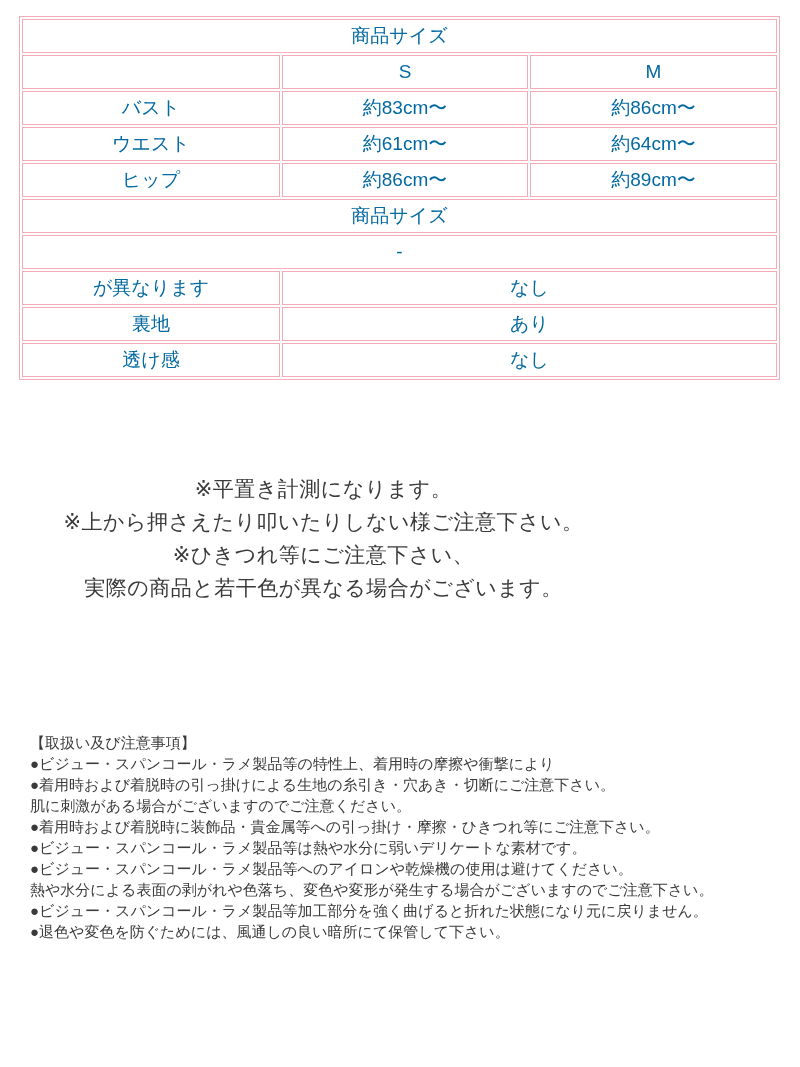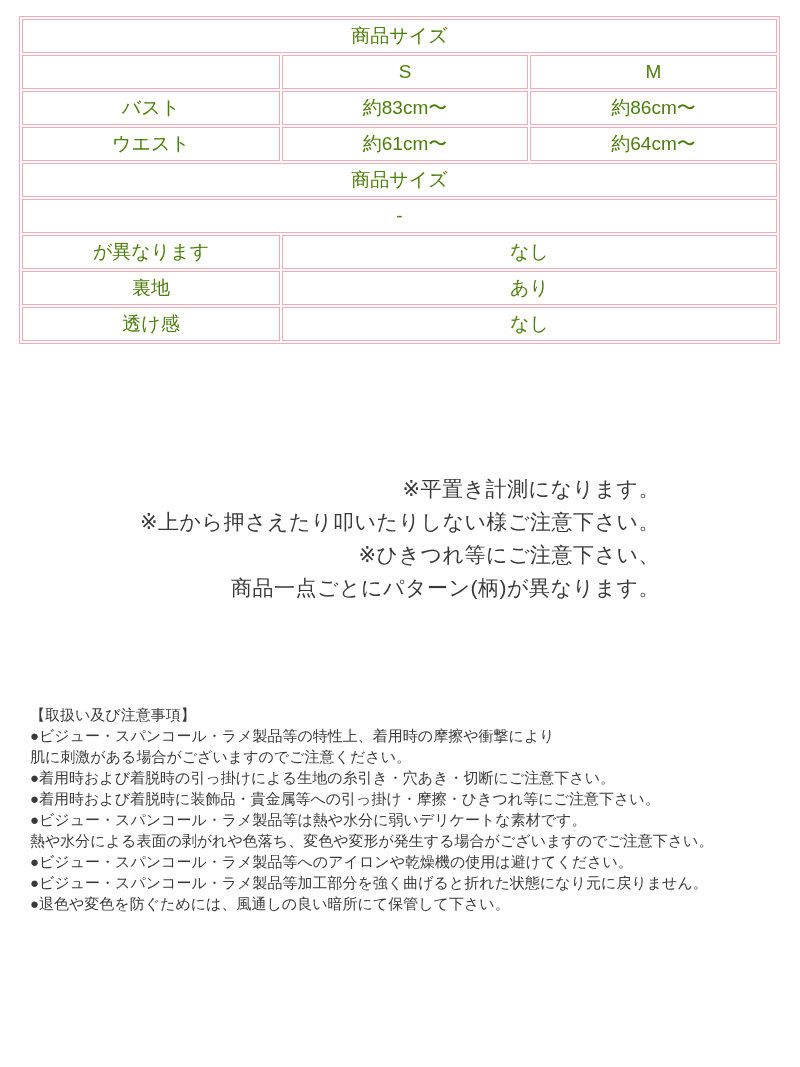--- a/index.html
+++ b/index.html
@@ -31,53 +31,52 @@
     border: 1px solid #f3abb7;
     table-layout: fixed;
     background: #ffffff;
   }
   table.size-table td {
     border: 1px solid #f3abb7;
     height: 32px;
     text-align: center;
     vertical-align: middle;
     font-size: 19px;
-    color: #4d7c0f;
+    color: #0369a1;
     padding: 0;
     background: #ffffff;
     overflow: hidden;
     white-space: nowrap;
   }
   col.c1 { width: 258px; }
   col.c2 { width: 246px; }
   col.c3 { width: 247px; }
 
   
   .notes {
     position: absolute;
-    left: 13px;
+    left: 0;
     top: 472px;
     width: 647px;
-    text-align: right;
+    text-align: center;
     font-size: 21px;
     line-height: 33px;
     color: #3a3a3a;
     letter-spacing: 0.5px;
   }
 
   
   .care {
     position: absolute;
     left: 30px;
-    top: 706px;
+    top: 732px;
     width: 760px;
     font-size: 15px;
     line-height: 21px;
     color: #3a3a3a;
-    font-family: Liberation Mono, monospace;
   }
   .care-line {
     white-space: nowrap;
   }
 </style>
 </head>
 <body>
 
 <div class="page">
 
@@ -100,20 +99,25 @@
         <td>バスト</td>
         <td>約83cm〜</td>
         <td>約86cm〜</td>
       </tr>
       <tr>
         <td>ウエスト</td>
         <td>約61cm〜</td>
         <td>約64cm〜</td>
       </tr>
       <tr>
+        <td>ヒップ</td>
+        <td>約86cm〜</td>
+        <td>約89cm〜</td>
+      </tr>
+      <tr>
         <td colspan="3">商品サイズ</td>
       </tr>
       <tr>
         <td colspan="3">-</td>
       </tr>
       <tr>
         <td>が異なります</td>
         <td colspan="2">なし</td>
       </tr>
       <tr>
@@ -124,29 +128,29 @@
         <td>透け感</td>
         <td colspan="2">なし</td>
       </tr>
     </tbody>
   </table>
 
   <div class="notes">
     <div class="note-line">※平置き計測になります。</div>
     <div class="note-line">※上から押さえたり叩いたりしない様ご注意下さい。</div>
     <div class="note-line">※ひきつれ等にご注意下さい、</div>
-    <div class="note-line">商品一点ごとにパターン(柄)が異なります。</div>
+    <div class="note-line">実際の商品と若干色が異なる場合がございます。</div>
   </div>
 
   <div class="care">
     <div class="care-line">【取扱い及び注意事項】</div>
     <div class="care-line">●ビジュー・スパンコール・ラメ製品等の特性上、着用時の摩擦や衝撃により</div>
+    <div class="care-line">●着用時および着脱時の引っ掛けによる生地の糸引き・穴あき・切断にご注意下さい。</div>
     <div class="care-line">肌に刺激がある場合がございますのでご注意ください。</div>
-    <div class="care-line">●着用時および着脱時の引っ掛けによる生地の糸引き・穴あき・切断にご注意下さい。</div>
     <div class="care-line">●着用時および着脱時に装飾品・貴金属等への引っ掛け・摩擦・ひきつれ等にご注意下さい。</div>
     <div class="care-line">●ビジュー・スパンコール・ラメ製品等は熱や水分に弱いデリケートな素材です。</div>
+    <div class="care-line">●ビジュー・スパンコール・ラメ製品等へのアイロンや乾燥機の使用は避けてください。</div>
     <div class="care-line">熱や水分による表面の剥がれや色落ち、変色や変形が発生する場合がございますのでご注意下さい。</div>
-    <div class="care-line">●ビジュー・スパンコール・ラメ製品等へのアイロンや乾燥機の使用は避けてください。</div>
     <div class="care-line">●ビジュー・スパンコール・ラメ製品等加工部分を強く曲げると折れた状態になり元に戻りません。</div>
     <div class="care-line">●退色や変色を防ぐためには、風通しの良い暗所にて保管して下さい。</div>
   </div>
 
 </div>
 
 </body></html>

